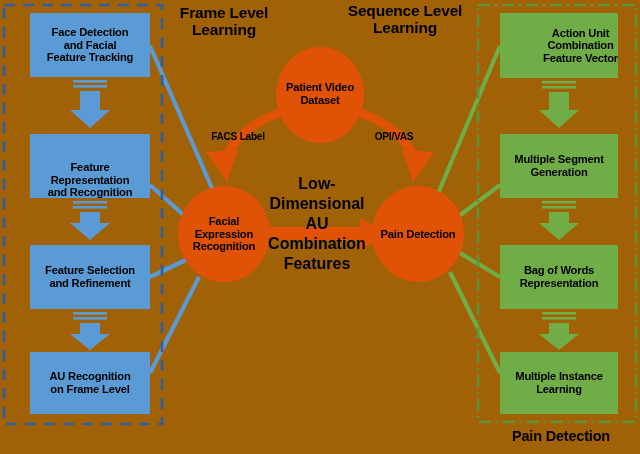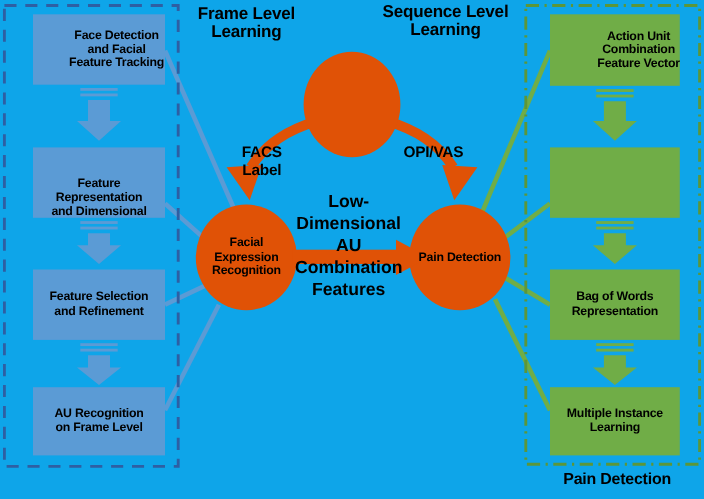--- a/index.html
+++ b/index.html
@@ -4,21 +4,21 @@
 <style>
   html, body {
     margin: 0;
     padding: 0;
     background: #ffffff;
   }
   #canvas {
     position: relative;
     width: 640px;
     height: 454px;
-    background: #0ea5e9;
+    background: #a16207;
     font-family: "Liberation Sans", sans-serif;
     overflow: hidden;
   }
   svg.layer {
     position: absolute;
     left: 0;
     top: 0;
     width: 640px;
     height: 454px;
   }
@@ -47,21 +47,21 @@
     align-items: center;
     justify-content: center;
   }
   .group-title {
     font-size: 15.5px;
   }
   .group-footer {
     font-size: 14.5px;
   }
   .edge-label {
-    font-size: 14px;
+    font-size: 10px;
   }
   .mid-label {
     position: absolute;
     z-index: 4;
     color: #000;
     font-weight: bold;
     font-size: 16px;
     text-align: center;
     line-height: 1.25;
     pointer-events: none;
@@ -159,32 +159,32 @@
     <div>Frame Level</div>
     <div>Learning</div>
   </div>
   <div class="group-title" style="left:340px; top:2px; width:130px; text-align:center;">
     <div>Sequence Level</div>
     <div>Learning</div>
   </div>
 
   <div class="group-footer" style="left:495px; top:428px; width:132px;">Pain Detection</div>
 
-  <div class="box-label" style="left:30px; top:13px; width:120px; height:64px;margin-left:16px;">
+  <div class="box-label" style="left:30px; top:13px; width:120px; height:64px;">
     <div>
       <div>Face Detection</div>
       <div>and Facial</div>
       <div>Feature Tracking</div>
     </div>
   </div>
   <div class="box-label" style="left:30px; top:148px; width:120px; height:64px;">
     <div>
       <div>Feature</div>
       <div>Representation</div>
-      <div>and Dimensional</div>
+      <div>and Recognition</div>
     </div>
   </div>
   <div class="box-label" style="left:28px; top:245px; width:124px; height:64px;">
     <div>
       <div>Feature Selection</div>
       <div>and Refinement</div>
     </div>
   </div>
   <div class="box-label" style="left:28px; top:352px; width:124px; height:62px;">
     <div>
@@ -193,33 +193,45 @@
     </div>
   </div>
 
   <div class="box-label" style="left:500px; top:13px; width:118px; height:65px;justify-content:flex-end;">
     <div>
       <div>Action Unit</div>
       <div>Combination</div>
       <div>Feature Vector</div>
     </div>
   </div>
+  <div class="box-label" style="left:498px; top:134px; width:122px; height:64px;">
+    <div>
+      <div>Multiple Segment</div>
+      <div>Generation</div>
+    </div>
+  </div>
   <div class="box-label" style="left:498px; top:245px; width:122px; height:64px;">
     <div>
       <div>Bag of Words</div>
       <div>Representation</div>
     </div>
   </div>
   <div class="box-label" style="left:498px; top:352px; width:122px; height:62px;">
     <div>
       <div>Multiple Instance</div>
       <div>Learning</div>
     </div>
   </div>
 
+  <div class="circle-label" style="left:268px; top:62px; width:104px; height:64px;">
+    <div>
+      <div>Patient Video</div>
+      <div>Dataset</div>
+    </div>
+  </div>
   <div class="circle-label" style="left:172px; top:204px; width:104px; height:60px;">
     <div>
       <div>Facial</div>
       <div>Expression</div>
       <div>Recognition</div>
     </div>
   </div>
   <div class="circle-label" style="left:368px; top:222px; width:100px; height:24px;">
     <div>Pain Detection</div>
   </div>

